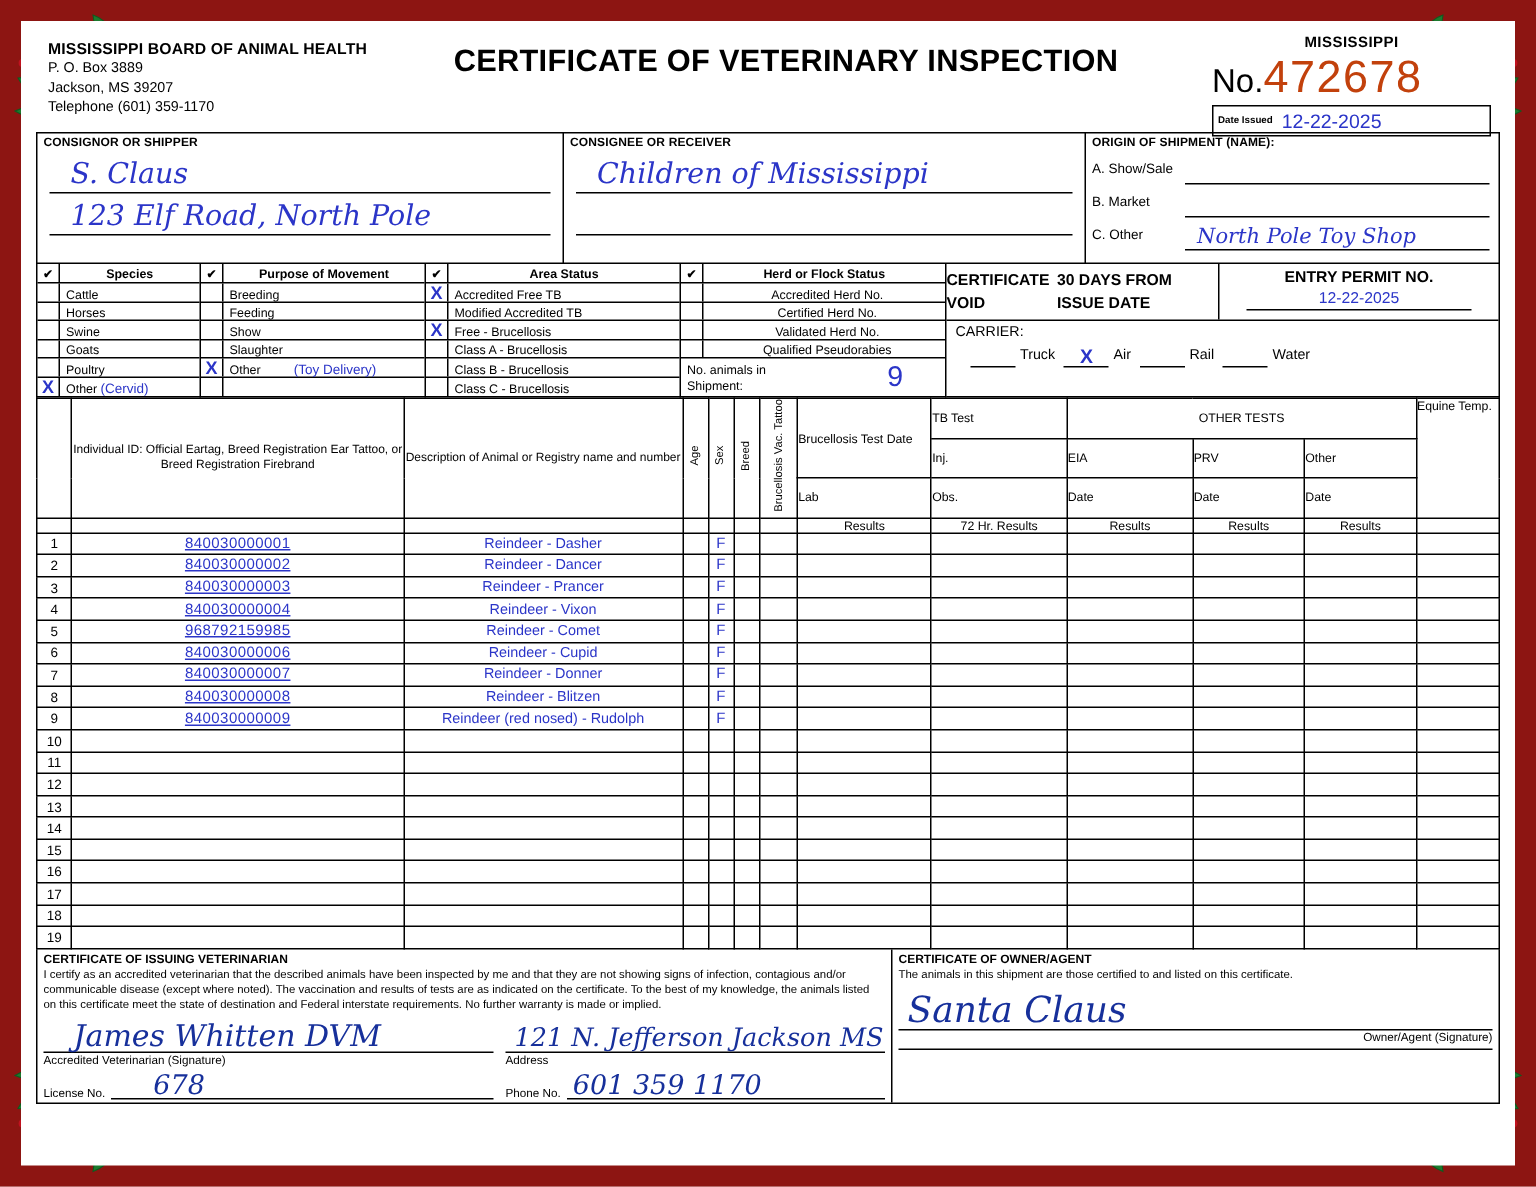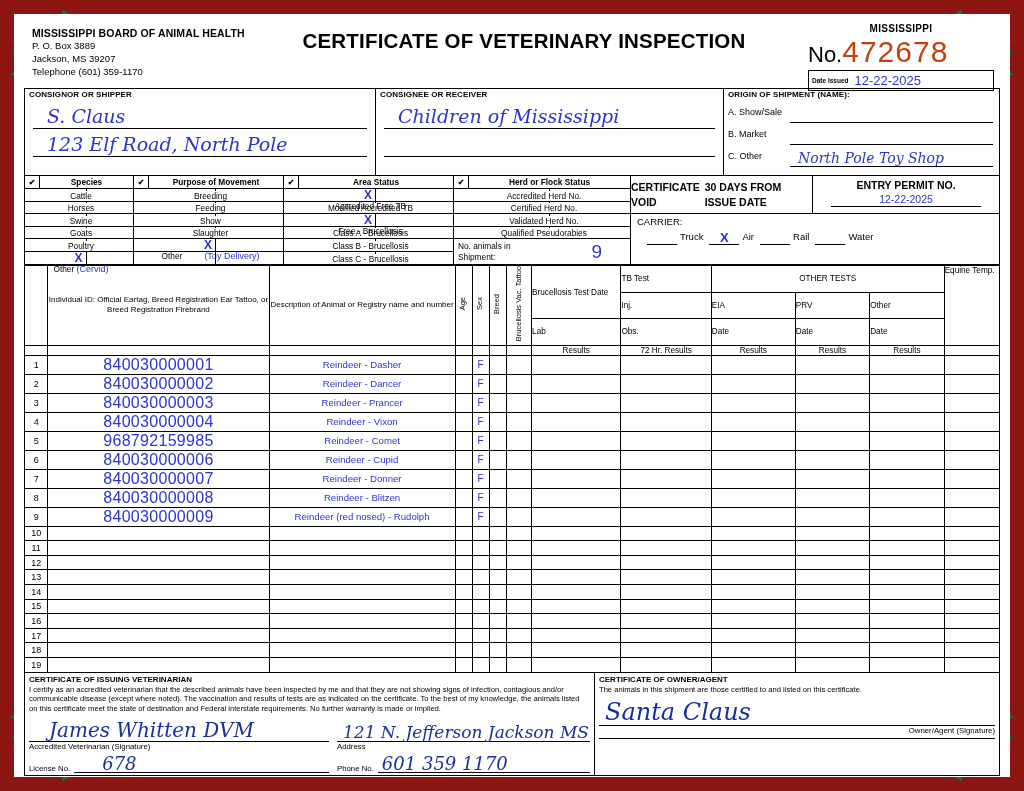--- a/index.html
+++ b/index.html
@@ -82,21 +82,21 @@
   .g-herd{ width:177px; border-left:0;}
   .g-right{ flex:1; border-left:0;}
 
   .gtitle{
     height:13px; display:flex; align-items:center;
     border-bottom:1px solid #000; font-size:8.3px; font-weight:bold;
   }
   .ckcol{ width:15px; border-right:1px solid #000; height:100%;
           display:flex; align-items:center; justify-content:center; font-size:8px;}
   .gtitle .lbl{ flex:1; text-align:center;}
-  .grow{ height:12.5px; display:flex; align-items:center; border-bottom:1px solid #000;flex-direction:column;}
+  .grow{ height:12.5px; display:flex; align-items:flex-end; border-bottom:1px solid #000;}
   .grow:last-child{ border-bottom:0;}
   .grow .ck{ width:15px; border-right:1px solid #000; height:100%;
              display:flex; align-items:center; justify-content:center;
              color:#2b35c8; font-weight:bold; font-size:12px; line-height:1;}
   .grow .txt{ flex:1; font-size:8.3px; padding-left:4px; white-space:nowrap;}
   .grow .note{ color:#2b35c8; font-size:9px; font-style:normal; }
   .grow .note.far{ padding-left:22px; }
 
   .herdcount{ height:25px; display:flex; align-items:center; border-bottom:0;}
   .herdcount .txt{ flex:1; font-size:8.3px; padding-left:4px; line-height:1.25; }
@@ -119,21 +119,21 @@
 
   
   table.main{ border-collapse:collapse; width:100%; table-layout:fixed; }
   table.main td, table.main th{ border:1px solid #000; padding:0; font-weight:normal;}
   .thead-cell{ font-size:8px; text-align:center; line-height:1.3; }
   .vert{ writing-mode:vertical-rl; transform:rotate(180deg); font-size:7.5px;
          display:inline-block; white-space:nowrap; line-height:1.15; }
   .pad2{ padding:2px 3px; font-size:8.2px;}
   .ctr{ text-align:center; }
   .rowno{ text-align:center; font-size:9px; font-weight:bold; }
-  .idcell{ text-align:center; font-size:16px; color:#2b35c8; letter-spacing:.3px;}
+  .idcell{ text-align:center; font-size:10px; color:#2b35c8; letter-spacing:.3px;text-decoration:underline;}
   .desccell{ text-align:center; font-size:9.6px; color:#2b35c8;}
   .sexcell{ text-align:center; font-size:10px; color:#2b35c8; font-weight:bold;}
   .brow td{ height:14.6px; }
 
   
   .foot{ display:flex; border:1.5px solid #000; border-top:0;}
   .footL{ width:570px; border-right:1.5px solid #000; padding:2px 4px 2px 4px; position:relative;}
   .footR{ flex:1; padding:2px 4px; position:relative;}
   .ftitle{ font-size:8px; font-weight:bold;}
   .fbody{ font-size:7.6px; line-height:1.3; margin-top:1px;}

